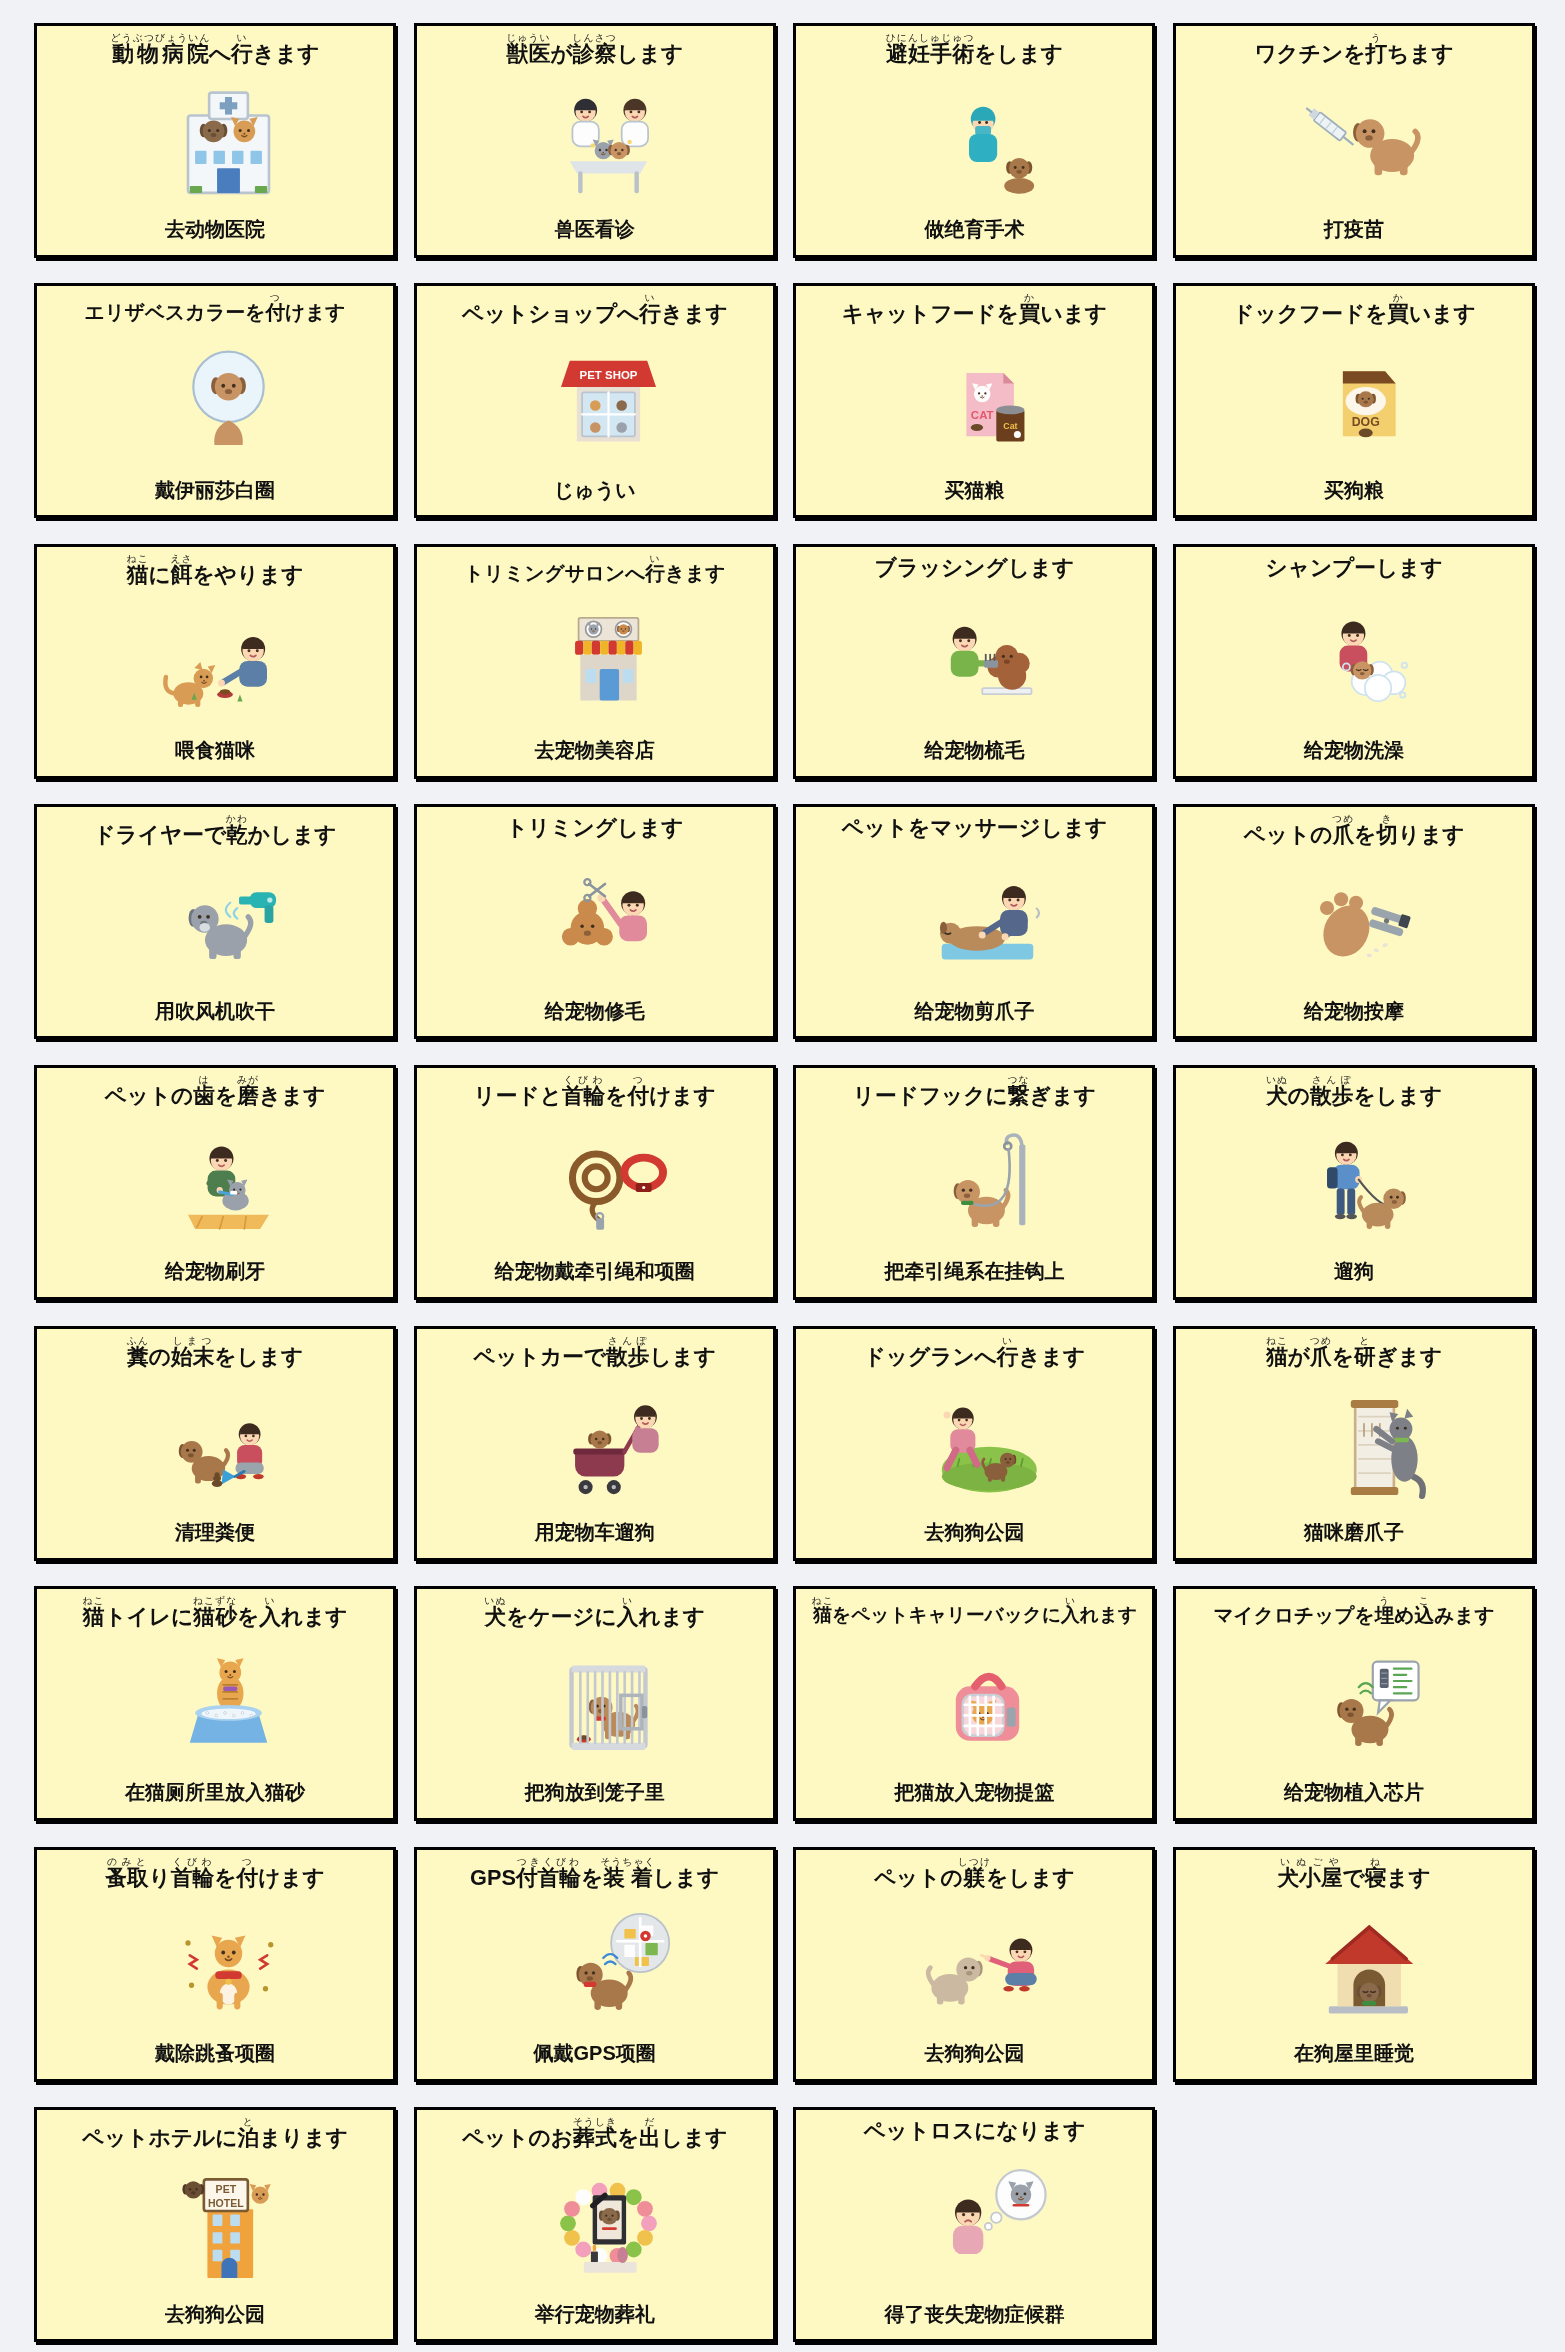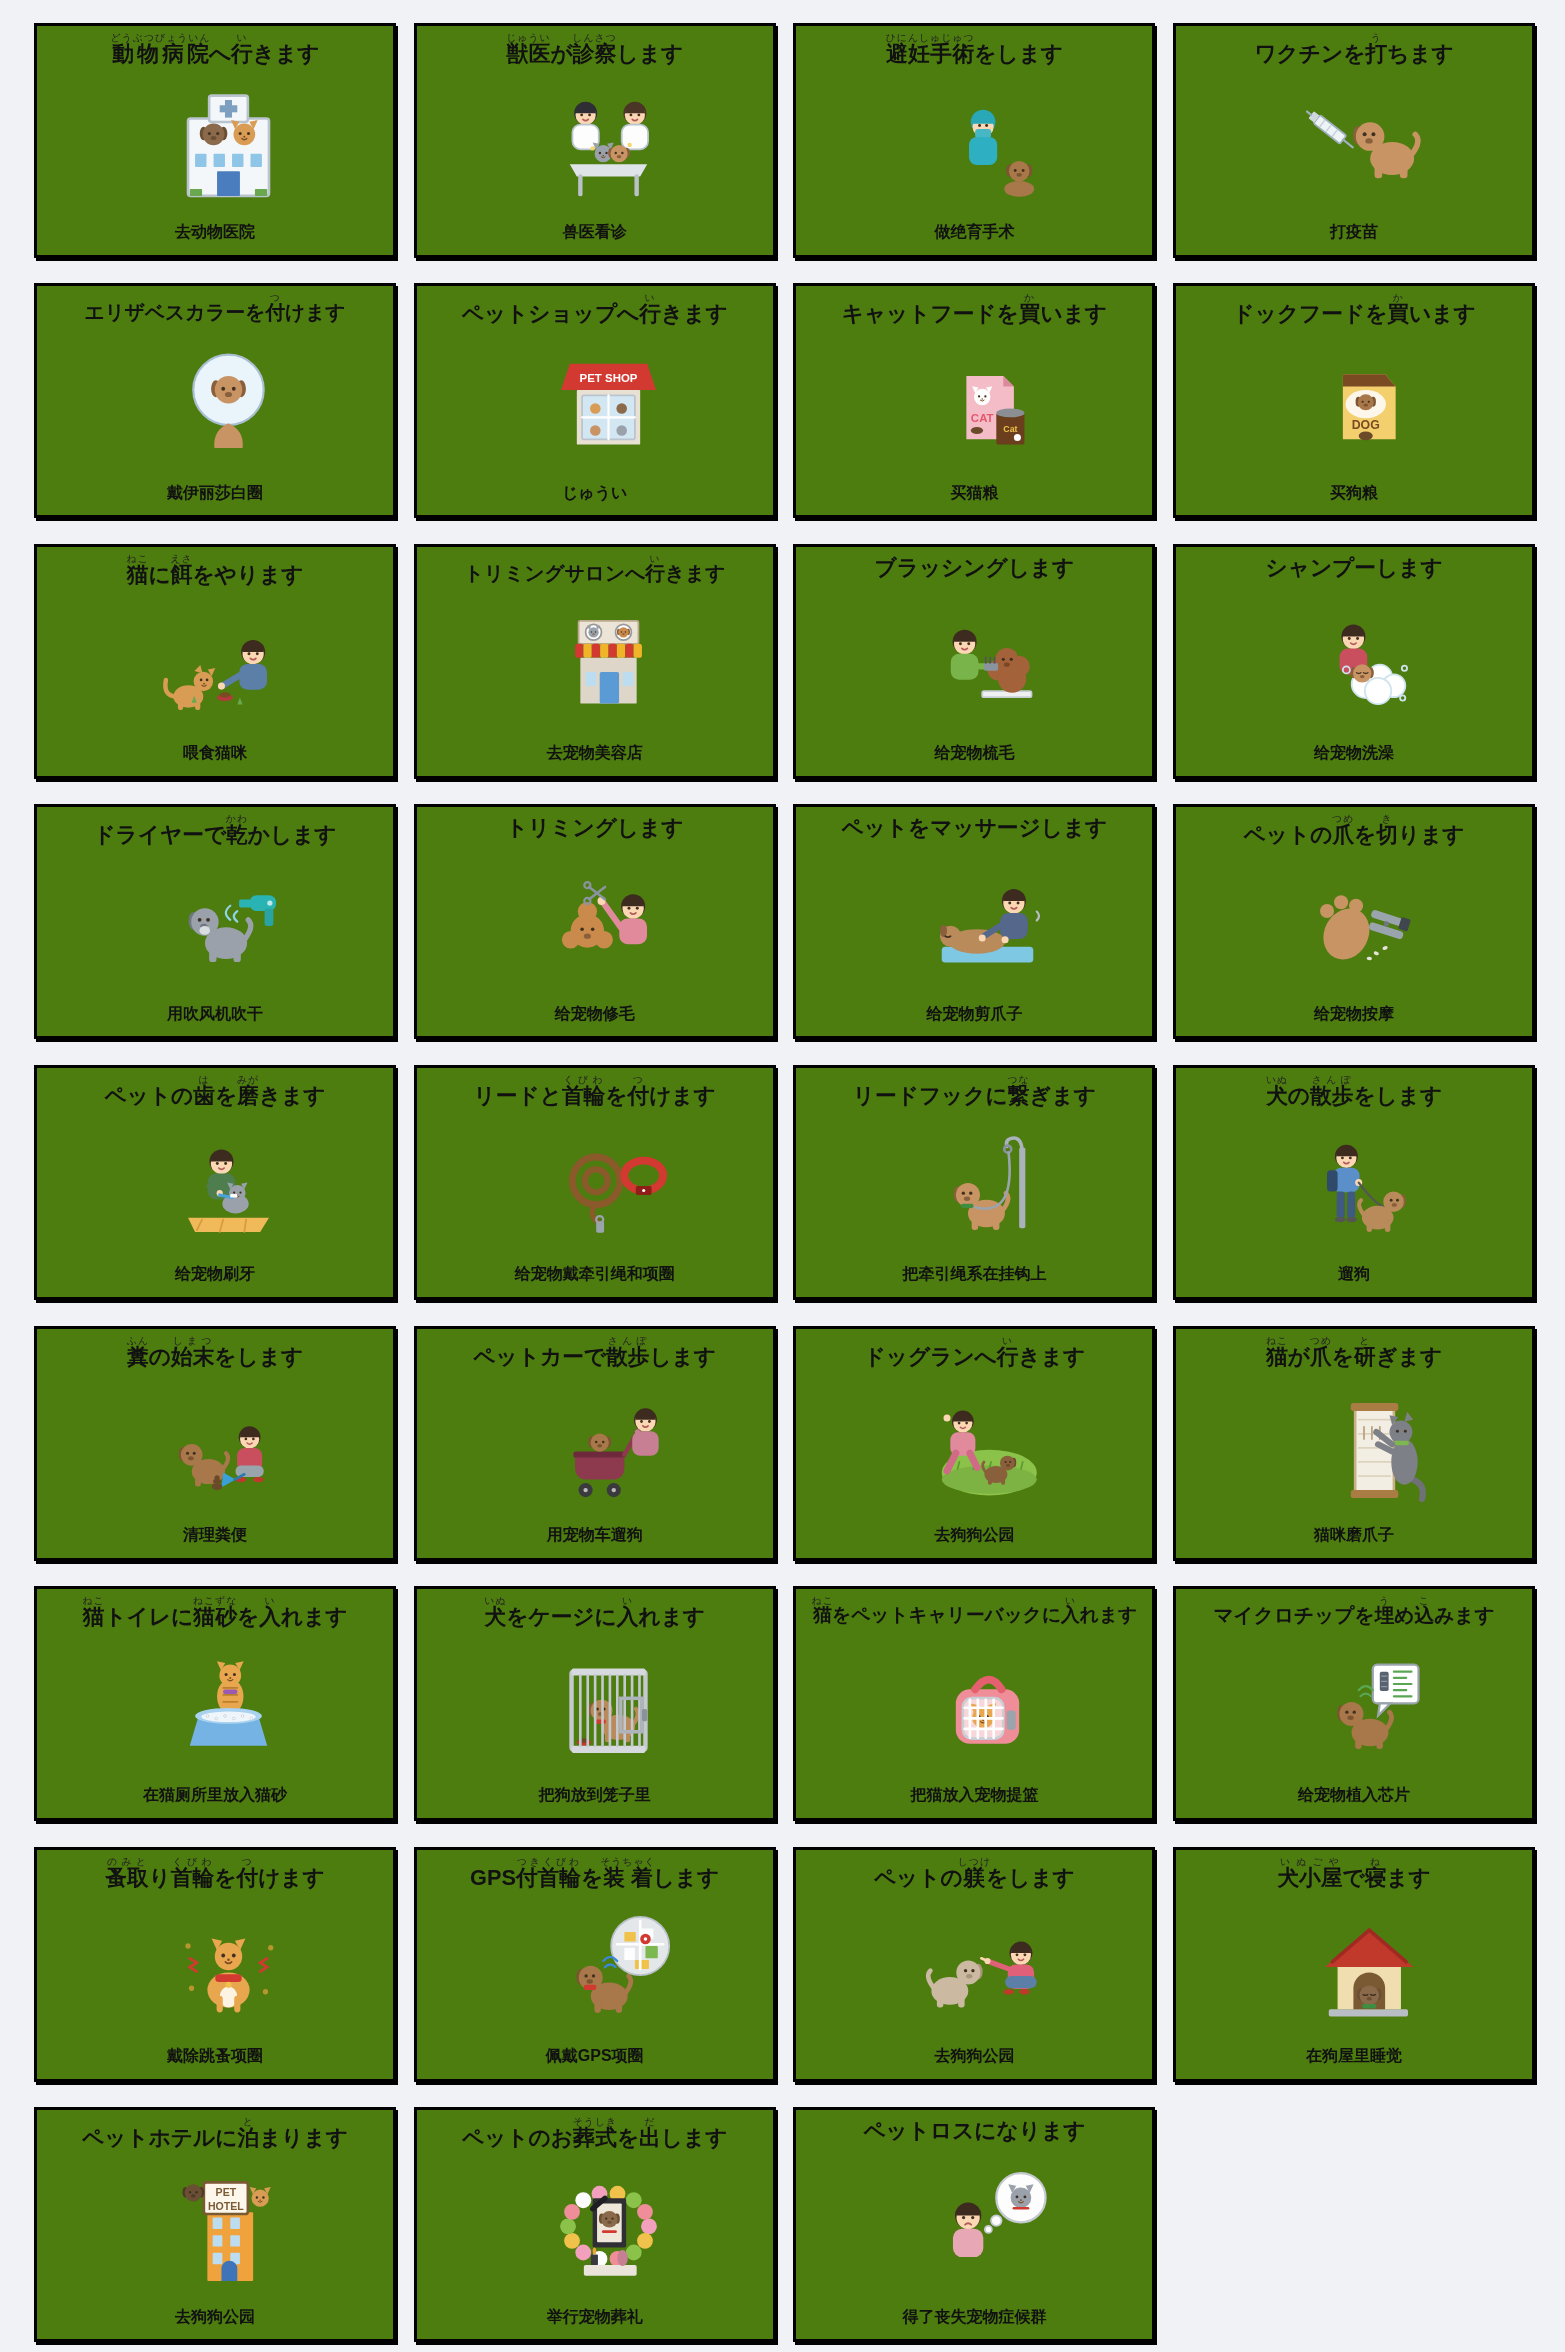--- a/index.html
+++ b/index.html
@@ -1,32 +1,32 @@
 <!DOCTYPE html>
 <html><head>
 <meta charset="utf-8">
 <style>
   html,body{margin:0;padding:0}
   body{width:1565px;height:2352px;background:#f1f2f6;position:relative;
        font-family:"Liberation Sans","DejaVu Sans",sans-serif}
   .grid{position:absolute;left:34px;top:22.7px;display:grid;
         grid-template-columns:repeat(4,362px);grid-auto-rows:235px;
         column-gap:17.7px;row-gap:25.6px}
-  .card{box-sizing:border-box;background:#4d7c0f;border:3px solid #000;
+  .card{box-sizing:border-box;background:#fef9c3;border:3px solid #000;
         box-shadow:2px 3px 0 #000;display:flex;flex-direction:column;
         align-items:center;padding:3.9px 2px 5.9px}
   .jp{margin-top:3px;padding-top:2px;text-align:center;font-weight:bold;
       font-size:21.7px;line-height:1.15;white-space:nowrap;color:#111}
   .jp.long{font-size:18.7px}
   .jp.mid{font-size:19.7px}
   ruby rt{font-size:9.9px;font-weight:normal;color:#222;letter-spacing:1px}
   .art{flex:1;display:flex;align-items:center;justify-content:flex-end;
        width:100%;min-height:0;overflow:hidden}
   .art svg{width:325px;height:132px}
-  .cn{font-size:16px;font-weight:bold;color:#111;margin-bottom:5.9px;white-space:nowrap}
+  .cn{font-size:20px;font-weight:bold;color:#111;margin-bottom:5.9px;white-space:nowrap}
 </style>
 </head>
 <body>
 
 <div class="grid" id="grid">
     <div class="card">
     <div class="jp"><ruby>動物病院<rt>どうぶつびょういん</rt></ruby>へ<ruby>行<rt>い</rt></ruby>きます</div>
     <div class="art">
         <svg xmlns="http://www.w3.org/2000/svg" viewBox="0 0 220 150">
           <rect x="64" y="46" width="92" height="88" fill="#f4f7fa" rx="3" stroke="#b9c4cf" stroke-width="3"></rect>

